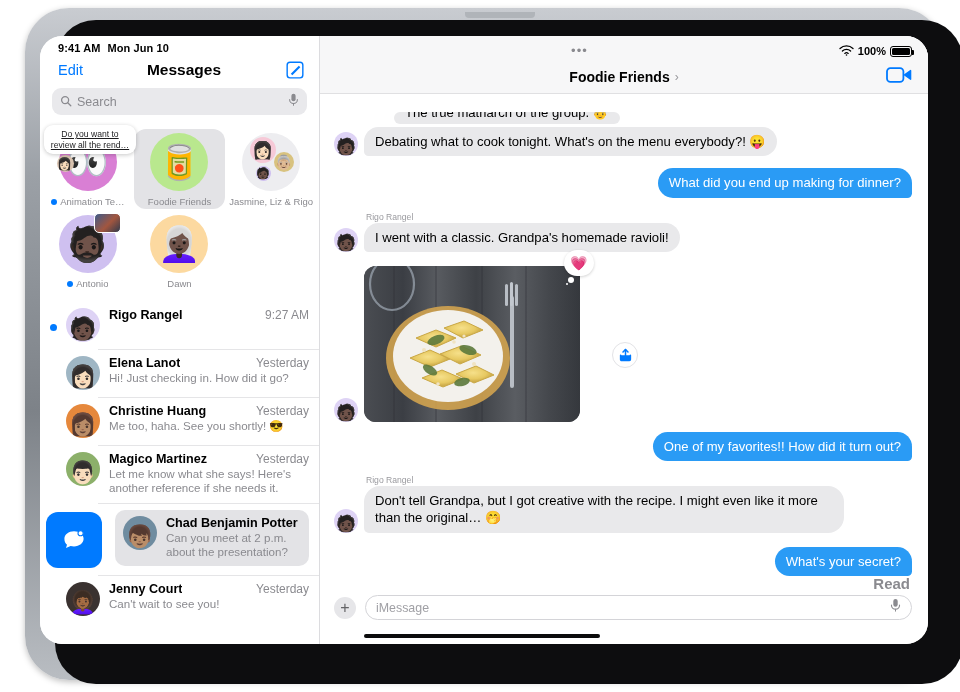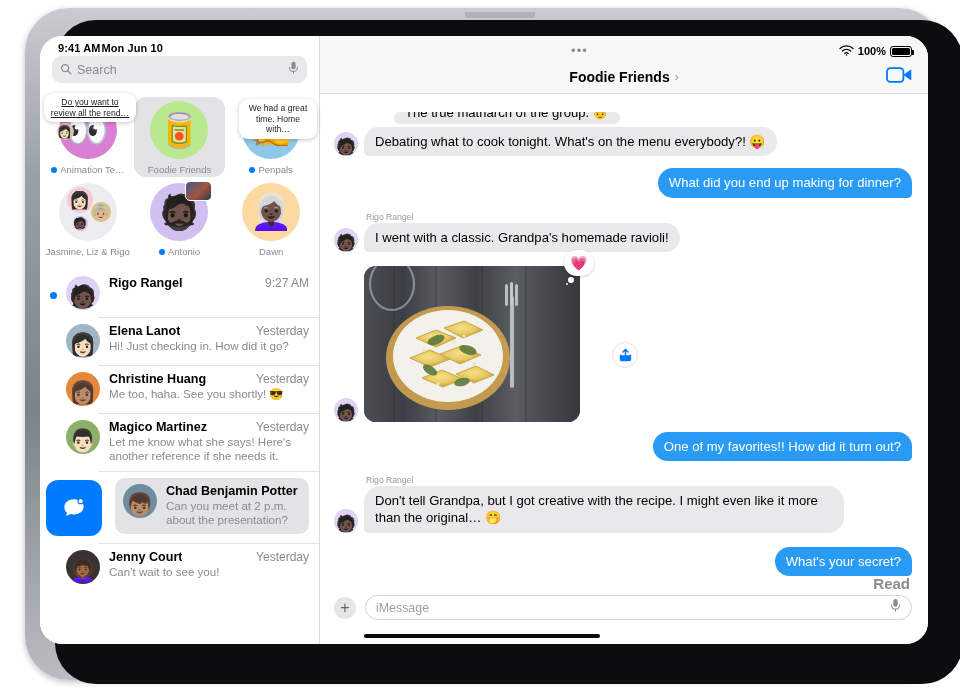--- a/index.html
+++ b/index.html
@@ -61,21 +61,21 @@
     background: #ffffff;
     border-right: 1px solid #dcdcdf;
     display: flex; flex-direction: column;
     position: relative;
   }
   .status-left {
     padding: 6px 0 2px 18px;
     font-size: 11px; font-weight: bold; color: #000;
     letter-spacing: .1px; white-space: nowrap;
   }
-  .status-left .dow { font-weight: bold; margin-left: 1px; }
+  .status-left .dow { font-weight: bold; margin-left: 7px; }
 
   .sb-navbar {
     display: flex; align-items: center; justify-content: space-between;
     padding: 4px 14px 8px 18px;
   }
   .sb-edit { color: #007aff; font-size: 14.5px; font-weight: 500; }
   .sb-title { font-size: 15.5px; font-weight: bold; color: #000; }
   .compose-ic { width: 20px; height: 20px; display: block; }
 
   .search-wrap { padding: 0 12px 8px 12px; }
@@ -225,20 +225,30 @@
   </div>
 
   <div class="screen">
 
     <div class="sidebar">
 
       <div class="status-left">
         <span>9:41 AM</span><span class="dow">Mon Jun 10</span>
       </div>
 
+      <div class="sb-navbar">
+        <span class="sb-edit">Edit</span>
+        <span class="sb-title">Messages</span>
+        <span>
+          <svg class="compose-ic" viewBox="0 0 24 24" fill="none" stroke="#007aff" stroke-width="1.7">
+            <rect x="2.6" y="2.6" width="18.8" height="18.8" rx="3.4"></rect>
+            <path d="M7 16.6 L16.6 7 L18.4 8.8 L8.8 18.4 Z" fill="#007aff" stroke="none"></path>
+          </svg>
+        </span>
+      </div>
 
       <div class="search-wrap">
         <div class="search-box">
           <span>
             <svg class="mag" viewBox="0 0 16 16" fill="none" stroke="#8a8a8f" stroke-width="1.7">
               <circle cx="6.8" cy="6.8" r="4.7"></circle>
                 <path d="M10.3 10.3 L14.4 14.4" stroke-linecap="round"></path>
             </svg>
           </span>
           <span class="ph">Search</span>
@@ -268,31 +278,20 @@
 
         <div class="pin selected">
           <div class="pin-av" style="background:#b9e88e">
             <span>🥫</span>
           </div>
           <div class="pin-label">
             <span>Foodie Friends</span>
           </div>
         </div>
 
-        <div class="pin">
-          <div class="tipbub right">We had a great time. Home with…</div>
-          <div class="pin-av" style="background:#8fc7e8">
-            <span>✍️</span>
-            <span class="mini-face" style="width:15px;height:15px;left:-3px;top:21px;font-size:11px;">🧓</span>
-          </div>
-          <div class="pin-label">
-            <span class="bluedot"></span>
-            <span>Penpals</span>
-          </div>
-        </div>
 
         <div class="pin">
           <div class="pin-av" style="background:#ededf0">
             <span class="mini-face" style="width:26px;height:26px;left:8px;top:4px;font-size:17px;background:#f6c9d7;">👩🏻</span>
             <span class="mini-face" style="width:20px;height:20px;left:32px;top:19px;font-size:14px;background:#d8c27f;">👵🏼</span>
             <span class="mini-face" style="width:15px;height:15px;left:14px;top:33px;font-size:11px;background:#cfc0f0;">🧑🏿</span>
           </div>
           <div class="pin-label">
             <span>Jasmine, Liz &amp; Rigo</span>
           </div>

